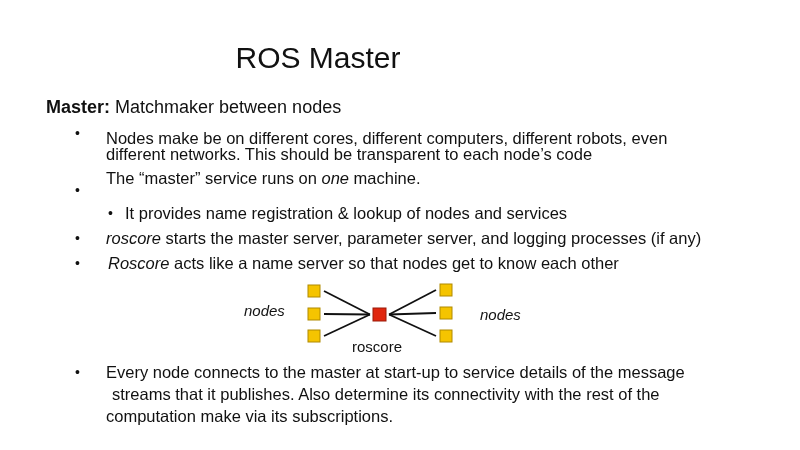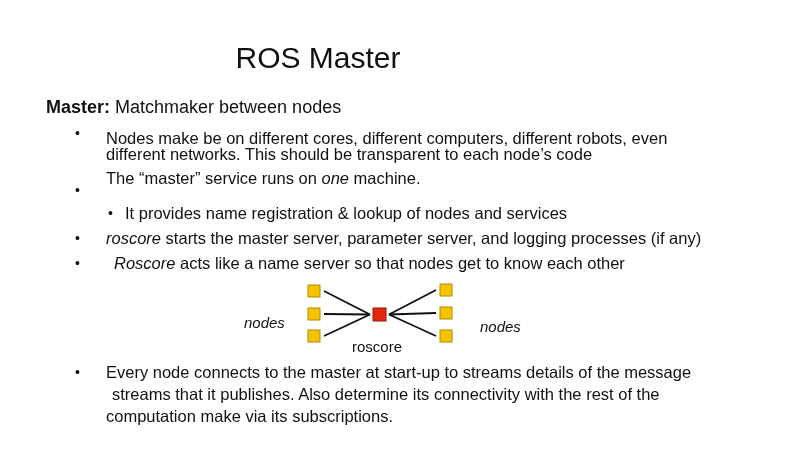--- a/index.html
+++ b/index.html
@@ -4,21 +4,21 @@
 <style>
   html, body { margin:0; padding:0; background:#ffffff; }
   body { width:800px; height:450px; position:relative; overflow:hidden;
          font-family:"Liberation Sans", sans-serif; color:#111; }
   .title { position:absolute; left:0; width:636px; top:40px; text-align:center;
            font-size:30px; line-height:36px; }
   .heading { position:absolute; left:46px; top:96px; font-size:18px; line-height:22px; }
   .heading b { font-weight:bold; }
   .item { position:absolute; font-size:16.5px; line-height:21px; }
   .bullet { position:absolute; font-size:14px; }
-  .diagram-label { position:absolute; font-size:15px; font-style:italic;margin-top:12px; }
+  .diagram-label { position:absolute; font-size:15px; font-style:italic; }
   .core-label { position:absolute; font-size:15px; }
   svg.diagram { position:absolute; left:0; top:0; }
 </style>
 </head>
 <body>
 
 <div class="title">ROS Master</div>
 
 <div class="heading">
   <b>Master:</b><span> Matchmaker between nodes</span>
@@ -29,22 +29,22 @@
 <span class="bullet" style="left:108px; top:205px;">•</span>
 <span class="bullet" style="left:75px; top:230px;">•</span>
 <span class="bullet" style="left:75px; top:255px;">•</span>
 <span class="bullet" style="left:75px; top:364px;">•</span>
 
 <div class="item" style="left:106px; top:128px;"><span>Nodes make be on different cores, different computers, different robots, even</span></div>
 <div class="item" style="left:106px; top:144px;text-align:right;"><span>different networks.  This should be transparent to each node’s code</span></div>
 <div class="item" style="left:106px; top:168px;"><span>The “master” service runs on </span><span style="font-style: italic;">one</span><span> machine.</span></div>
 <div class="item" style="left:125px; top:203px;"><span>It provides name registration &amp; lookup of nodes and services</span></div>
 <div class="item" style="left:106px; top:228px;"><span style="font-style: italic;">roscore</span><span> starts the master server, parameter server, and logging processes (if any)</span></div>
-<div class="item" style="left:114px; top:253px;"><span style="font-style: italic;">Roscore</span><span> acts like a name server so that nodes get to know each other</span></div>
-<div class="item" style="left:106px; top:362px;"><span>Every node connects to the master at start-up to streams details of the message</span></div>
+<div class="item" style="left:108px; top:253px;"><span style="font-style: italic;">Roscore</span><span> acts like a name server so that nodes get to know each other</span></div>
+<div class="item" style="left:106px; top:362px;"><span>Every node connects to the master at start-up to service details of the message</span></div>
 <div class="item" style="left:112px; top:384px;"><span>streams that it publishes.  Also determine its connectivity with the rest of the</span></div>
 <div class="item" style="left:106px; top:406px;"><span>computation make via its subscriptions.</span></div>
 
 <svg class="diagram" width="800" height="450">
   <g id="diagram-edges">
       <line x1="324" y1="291" x2="370" y2="314.5" stroke="#111" stroke-width="1.8"></line>
       <line x1="324" y1="314" x2="370" y2="314.5" stroke="#111" stroke-width="1.8"></line>
       <line x1="324" y1="336" x2="370" y2="314.5" stroke="#111" stroke-width="1.8"></line>
       <line x1="389" y1="314.5" x2="436" y2="290" stroke="#111" stroke-width="1.8"></line>
       <line x1="389" y1="314.5" x2="436" y2="313" stroke="#111" stroke-width="1.8"></line>

